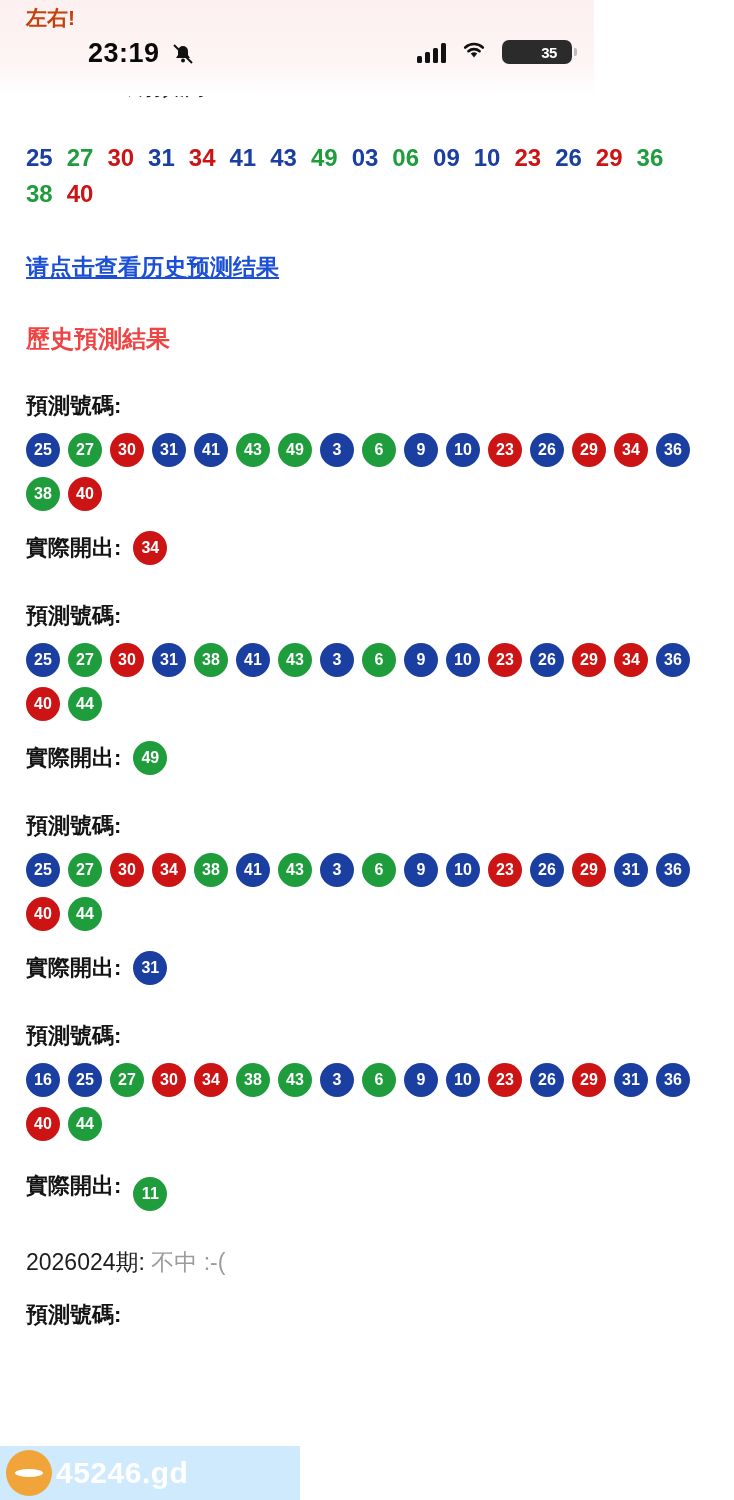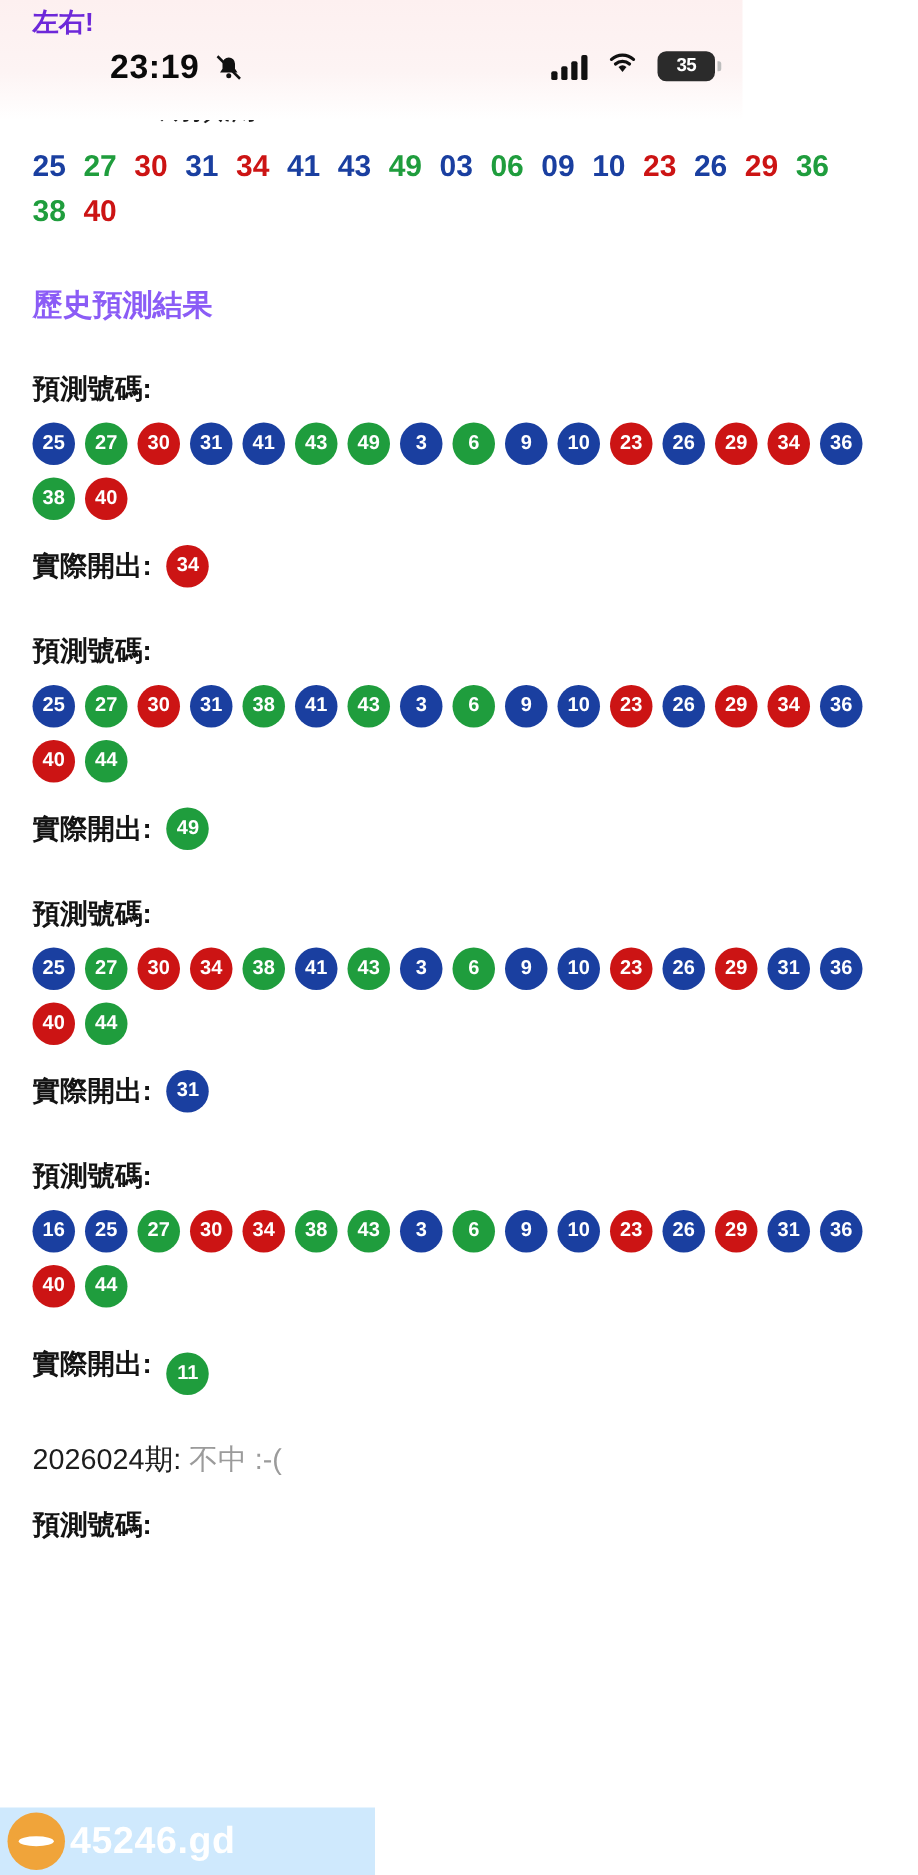--- a/index.html
+++ b/index.html
@@ -74,20 +74,21 @@
 
   .battery {
     position: relative;
     width: 46px;
     height: 24px;
     border-radius: 7px;
     background: #2b2b2b;
     display: flex;
     align-items: center;
     justify-content: center;
+    padding-left: 24px;
   }
   .battery .lvl {
     color: #ffffff;
     font-size: 15px;
     font-weight: bold;
     letter-spacing: -0.5px;
   }
   .battery:after {
     content: "";
     position: absolute;
@@ -99,42 +100,42 @@
     border-radius: 0 2px 2px 0;
   }
 
   
   #top-watermark {
     position: absolute;
     left: 26px;
     top: 4px;
     font-size: 21px;
     font-weight: bold;
-    color: #6d28d9;
+    color: #c2410c;
     z-index: 25;
   }
 
   
   #page {
     position: absolute;
     top: 0; left: 0;
     width: 734px;
     padding: 0 26px;
     box-sizing: border-box;
   }
   #page-title {
     margin: 0;
     padding-top: 68px;
     font-size: 26px;
     font-weight: normal;
     color: #1d1d1d;
   }
 
   .top-numbers {
-    margin-top: 13px;
+    margin-top: 37px;
     line-height: 36px;
     font-size: 24px;
     font-weight: bold;
     max-width: 660px;
   }
   .top-numbers span {
     margin-right: 14px;
     display: inline-block;
   }
 
@@ -144,21 +145,21 @@
     font-size: 23px;
     font-weight: bold;
     color: #1a4fd6;
     text-decoration: underline;
   }
 
   .section-title {
     margin-top: 40px;
     font-size: 24px;
     font-weight: bold;
-    color: #8b5cf6;
+    color: #ef4444;
   }
 
   .draw-block {
     margin-top: 36px;
   }
   .draw-head {
     font-size: 23px;
     color: #1d1d1d;
   }
   .draw-head .result-hit {
@@ -241,20 +242,21 @@
   }
 </style>
 </head>
 <body>
 
 <div id="page">
   <h1 id="page-title">2026029期預測</h1>
 
   <div class="top-numbers" id="top-numbers"><span style="color: rgb(26, 63, 160);">25</span><span style="color: rgb(31, 157, 61);">27</span><span style="color: rgb(204, 20, 20);">30</span><span style="color: rgb(26, 63, 160);">31</span><span style="color: rgb(204, 20, 20);">34</span><span style="color: rgb(26, 63, 160);">41</span><span style="color: rgb(26, 63, 160);">43</span><span style="color: rgb(31, 157, 61);">49</span><span style="color: rgb(26, 63, 160);">03</span><span style="color: rgb(31, 157, 61);">06</span><span style="color: rgb(26, 63, 160);">09</span><span style="color: rgb(26, 63, 160);">10</span><span style="color: rgb(204, 20, 20);">23</span><span style="color: rgb(26, 63, 160);">26</span><span style="color: rgb(204, 20, 20);">29</span><span style="color: rgb(31, 157, 61);">36</span><span style="color: rgb(31, 157, 61);">38</span><span style="color: rgb(204, 20, 20);">40</span></div>
 
+  <a class="history-link" href="#" id="history-link">请点击查看历史预测结果</a>
 
   <div class="section-title">歷史預測結果</div>
 
   <div id="draw-list">
       <div class="draw-block">
         <div class="label">預測號碼:</div>
         <div class="balls">
           <span class="ball" style="background: rgb(26, 63, 160);">25</span>
           <span class="ball" style="background: rgb(31, 157, 61);">27</span>
           <span class="ball" style="background: rgb(204, 20, 20);">30</span>

